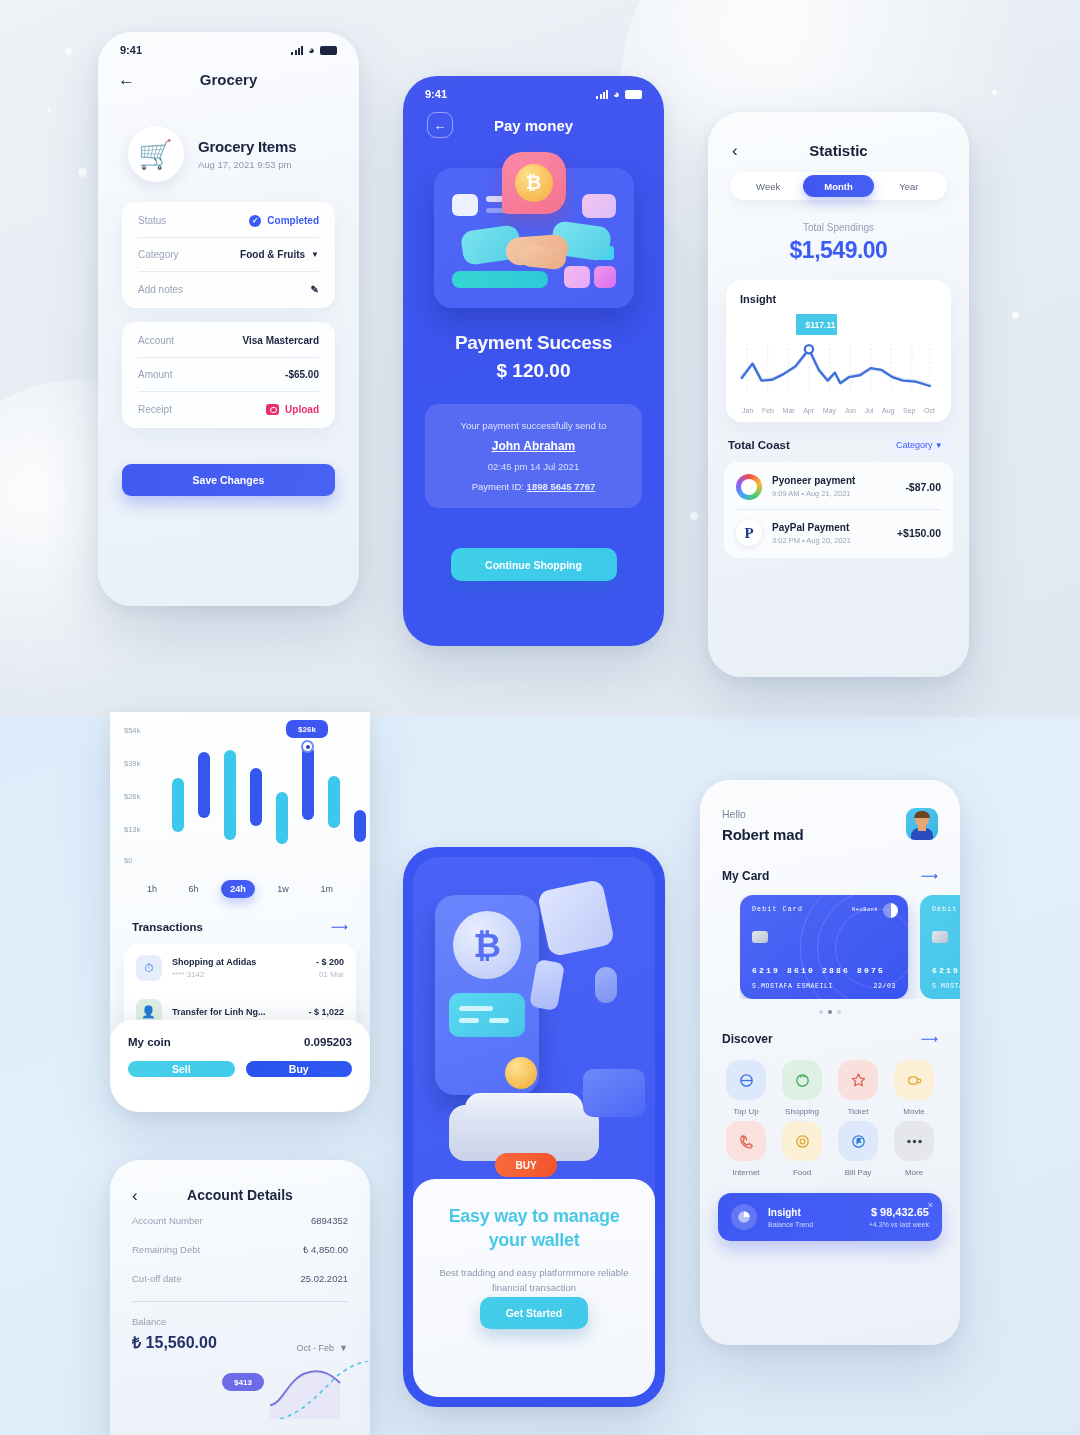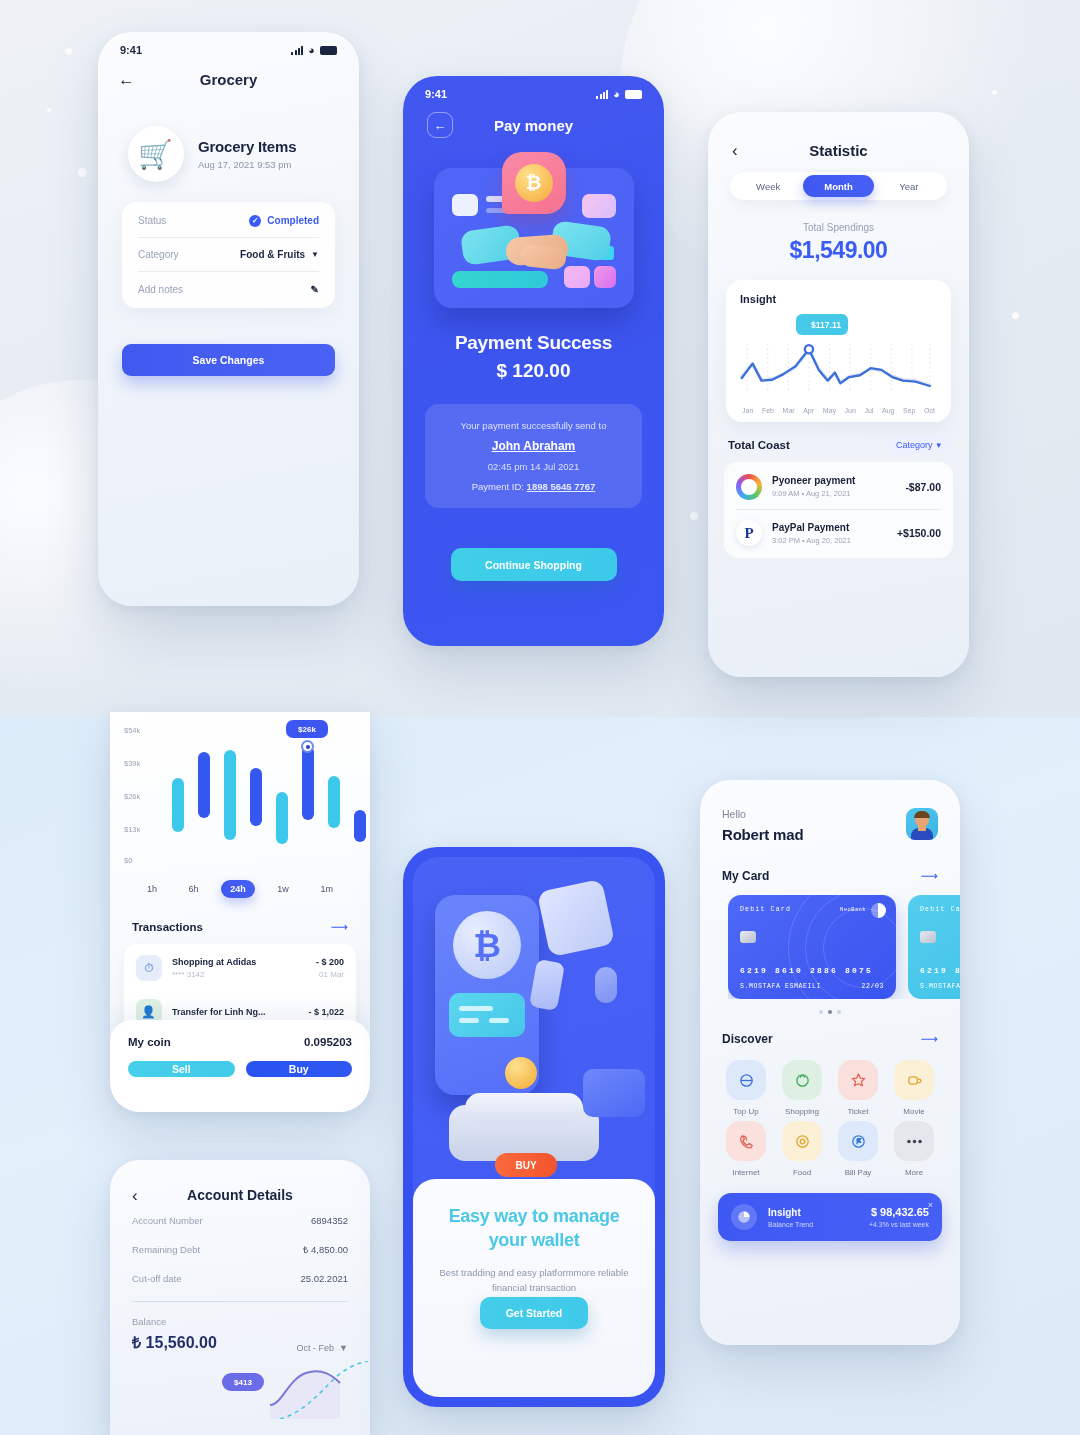--- a/index.html
+++ b/index.html
@@ -170,21 +170,21 @@
   .seg div.on { background: linear-gradient(95deg,#3f57f0,#4760f4); color:#fff; font-weight:bold;
                 box-shadow: 0 5px 11px rgba(60,85,235,.30);}
   .tsp { text-align:center; font-size:10px; color:#949eb2; margin-top: 22px; }
   .tsa { text-align:center; font-size:23px; font-weight:bold; color:#3b5bf5; margin-top: 4px; letter-spacing:-.5px;}
   .ovcard {
     margin: 16px 18px 0 18px; background:#fff; border-radius: 16px; padding: 13px 14px 8px 14px;
     box-shadow: 0 8px 20px rgba(125,145,180,.10);
   }
   .ovtitle{font-size:11px;font-weight:bold;}
   .tip {
-    width:52px;height:21px;border-radius:6px;background:#46c8e8;color:#fff;font-size:8.5px;font-weight:bold;
+    width:41px;height:21px;border-radius:1px;background:#46c8e8;color:#fff;font-size:8.5px;font-weight:bold;
     display:flex;align-items:center;justify-content:center;margin:9px 0 2px 56px;padding-left:8px;
   }
   .months{display:flex;justify-content:space-between;font-size:7px;color:#9aa4b8;margin-top:2px;padding:0 2px;}
   .tcrow{display:flex;align-items:center;justify-content:space-between;margin:14px 20px 0 20px;}
   .tctitle{font-size:11.5px;font-weight:bold;}
   .catbtn{font-size:9px;color:#3b5bf5;background:rgba(235,240,255,.9);border-radius:8px;
           padding:4px 8px;display:flex;align-items:center;gap:4px;cursor:pointer;}
   .txcard{margin:8px 16px 0 16px;background:rgba(255,255,255,.75);border-radius:14px;padding:2px 12px;}
   .txrow{display:flex;align-items:center;gap:10px;height:46px;border-bottom:1px solid rgba(180,195,215,.3);}
   .txrow:last-child{border-bottom:none;}
@@ -326,21 +326,21 @@
   .hhello{font-size:10.5px;color:#7d879c;}
   .hname{font-size:15px;font-weight:bold;margin-top:6px;letter-spacing:-.2px;}
   .havatar{width:32px;height:32px;border-radius:9px;
            background:linear-gradient(150deg,#4fc7ef,#39b3e3);position:relative;overflow:hidden;}
   .hav-head{position:absolute;left:9px;top:5px;width:14px;height:14px;border-radius:50%;background:#e8a574;}
   .hav-hair{position:absolute;left:8px;top:3px;width:16px;height:7px;border-radius:8px 8px 0 0;background:#6b4420;}
   .hav-body{position:absolute;left:5px;bottom:0;width:22px;height:12px;border-radius:8px 8px 0 0;background:#2a4bbd;}
   .hav-face{position:absolute;left:12px;bottom:9px;width:8px;height:7px;background:#e8a574;}
   .sechead{display:flex;align-items:center;justify-content:space-between;margin:26px 22px 0 22px;gap:40px;}
   .sectitle{font-size:12px;font-weight:bold;}
-  .cards{display:flex;gap:12px;margin:12px 0 0 28px;overflow:hidden;}
+  .cards{display:flex;gap:12px;margin:12px 0 0 40px;overflow:hidden;}
   .ccard{width:168px;height:104px;border-radius:13px;flex:none;position:relative;overflow:hidden;
          color:#fff;padding:11px 12px;}
   .ccard.c1{background:linear-gradient(140deg,#4e68f6,#3a54f0);
             box-shadow:0 10px 20px rgba(45,70,210,.28);}
   .ccard.c2{background:linear-gradient(140deg,#52cdee,#3fc0e6);}
   .ccard .rings{position:absolute;right:-42px;top:-22px;width:150px;height:150px;border-radius:50%;
                 border:1px solid rgba(255,255,255,.16);}
   .ccard .rings::before,.ccard .rings::after{content:"";position:absolute;border-radius:50%;
                 border:1px solid rgba(255,255,255,.16);}
   .ccard .rings::before{inset:16px;}
@@ -431,20 +431,37 @@
         <span class="gval">
           <span>Food &amp; Fruits</span>
           <span class="caret">▼</span>
         </span>
       </div>
       <div class="grow">
         <span class="gkey">Add notes</span>
         <span class="gval">✎</span>
       </div>
     </div>
+    <div class="gcard">
+      <div class="grow">
+        <span class="gkey">Account</span>
+        <span class="gval">Visa Mastercard</span>
+      </div>
+      <div class="grow">
+        <span class="gkey">Amount</span>
+        <span class="gval">-$65.00</span>
+      </div>
+      <div class="grow">
+        <span class="gkey">Receipt</span>
+        <span class="gval pink">
+          <span class="cam"></span>
+          <span>Upload</span>
+        </span>
+      </div>
+    </div>
     <div class="btn-save">Save Changes</div>
   </div>
 
   <div class="phone" id="phone-pay">
     <div class="statusbar">
       <span>9:41</span>
       <span class="sb-icons">
         <span class="bars">
             <i></i>
             <i></i>

